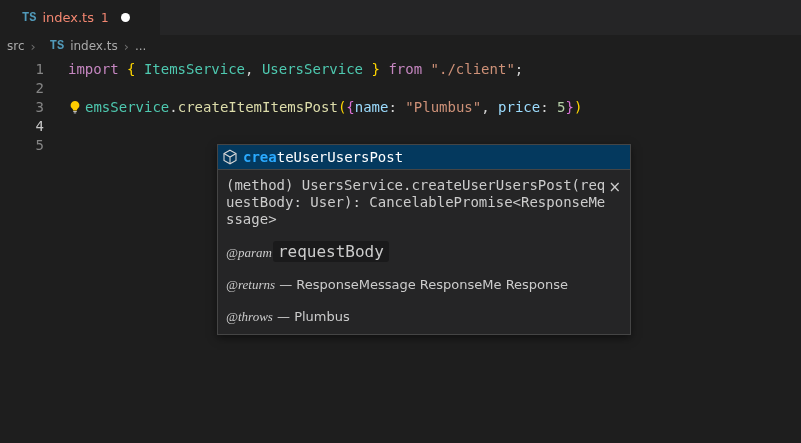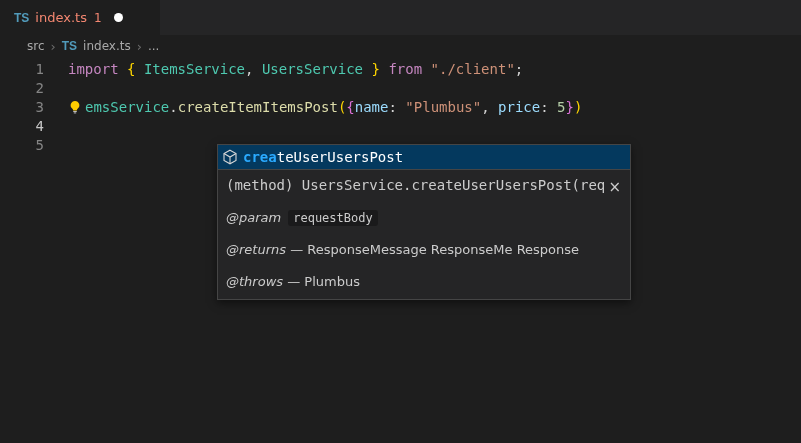--- a/index.html
+++ b/index.html
@@ -19,31 +19,31 @@
   }
   
   .tabbar { height:35px; background:var(--panel_bg); display:flex; }
   .tab {
     width:160px; height:35px; background:var(--editor_bg);
     display:flex; align-items:center; padding:0 10px 0 14px;
     font-size:13px; cursor:pointer;
   }
   .ts-badge {
     color:var(--ts_blue); font-weight:bold; font-size:12px;
-    font-family:Liberation Sans, sans-serif; margin-right:6px;
+    font-family:Liberation Mono, monospace; margin-right:6px;margin-left:8px;
   }
   .tab-name { color:var(--file_error); }
   .tab-problems { color:var(--file_error); font-size:12px; margin-left:7px; }
   .tab-dot {
     width:9px; height:9px; border-radius:50%; background:#FFFFFF;
     margin-left:12px;
   }
   
   .breadcrumb {
-    height:22px; display:flex; align-items:center; padding-left:27px;
+    height:22px; display:flex; align-items:center; padding-left:7px;
     font-size:12px; color:#A9A9A9; background:var(--editor_bg);
   }
   .crumb { cursor:pointer; }
   .crumb-sep { color:#6E6E6E; margin:0 6px; font-size:13px; }
   
   .editor {
     font-family:"DejaVu Sans Mono", monospace; font-size:14px;
     padding-top:3px;
   }
   .line { display:flex; height:19px; line-height:19px; }
@@ -80,25 +80,25 @@
   .sig {
     font-family:"DejaVu Sans Mono", monospace; font-size:14px;
     line-height:17px; color:var(--text); white-space:pre;
   }
   .docs-close {
     position:absolute; top:10px; right:9px; font-size:15px; line-height:14px;
     color:var(--text); cursor:pointer; font-family:"DejaVu Sans", sans-serif;
   }
   .docs-summary { margin-top:16px; line-height:16px; }
   .jsdoc { margin-top:16px; line-height:16px; }
-  .tag-name { font-style:italic; }
+  .tag-name { font-style:italic;font-family:Liberation Serif, serif; }
   .chip {
-    font-family:"DejaVu Sans Mono", monospace; font-size:12px;
+    font-family:"DejaVu Sans Mono", monospace; font-size:16px;
     background:var(--chip_bg); padding:1px 5px; border-radius:3px;
-    margin-left:7px;
+    margin-left:1px;
   }
 </style>
 </head>
 <body>
 
 <div class="tabbar">
   <div class="tab">
     <span class="ts-badge">TS</span>
     <span class="tab-name">index.ts</span>
     <span class="tab-problems">1</span>
@@ -145,21 +145,21 @@
   <div class="suggest-row">
     <span class="cube">
       <svg viewBox="0 0 16 16" fill="none" stroke="#D7D7D7" stroke-width="1.1">
         <path d="M8 1.2 14 4.6 v6.8 L8 14.8 2 11.4 V4.6 Z"></path>
         <path d="M2 4.6 8 8 14 4.6 M8 8 v6.8"></path>
       </svg>
     </span>
     <span><span class="match">crea</span><span>teUserUsersPost</span></span>
   </div>
   <div class="suggest-docs">
-    <div class="sig" id="sig"><div>(method) UsersService.createUserUsersPost(req</div></div>
+    <div class="sig" id="sig"><div>(method) UsersService.createUserUsersPost(req</div><div>uestBody: User): CancelablePromise&lt;ResponseMe</div><div>ssage&gt;</div></div>
     <span class="docs-close">×</span>
     <div id="jsdoc-tags">
         <div class="jsdoc"><span class="tag-name">@param</span><span class="chip">requestBody</span></div>
         <div class="jsdoc"><span class="tag-name">@returns</span><span> — ResponseMessage ResponseMe Response</span></div>
         <div class="jsdoc"><span class="tag-name">@throws</span><span> — Plumbus</span></div>
       </div>
   </div>
 </div>
 
 </body></html>

